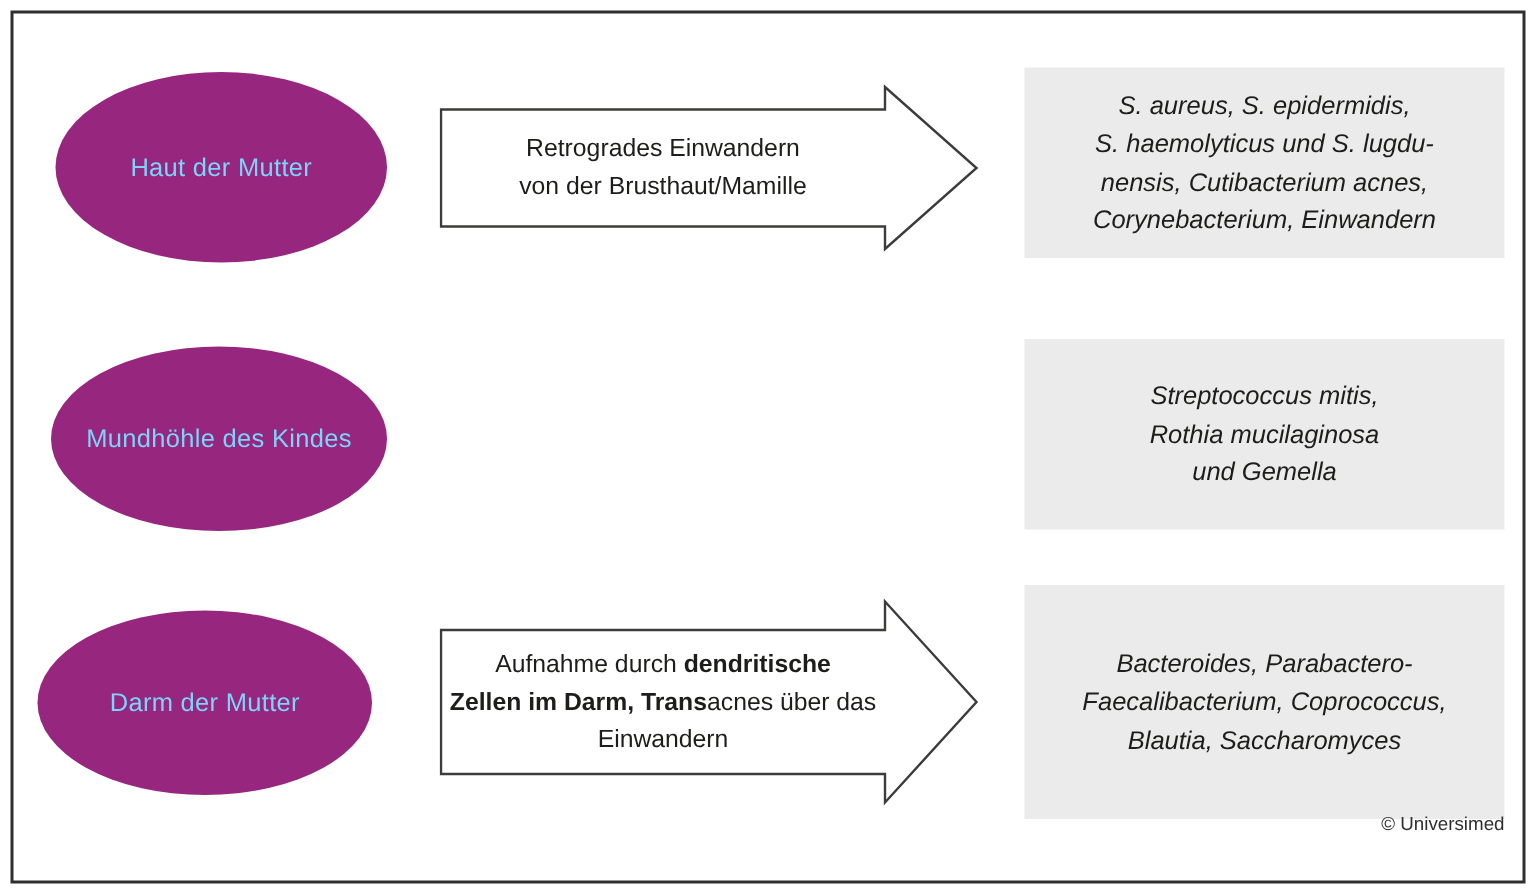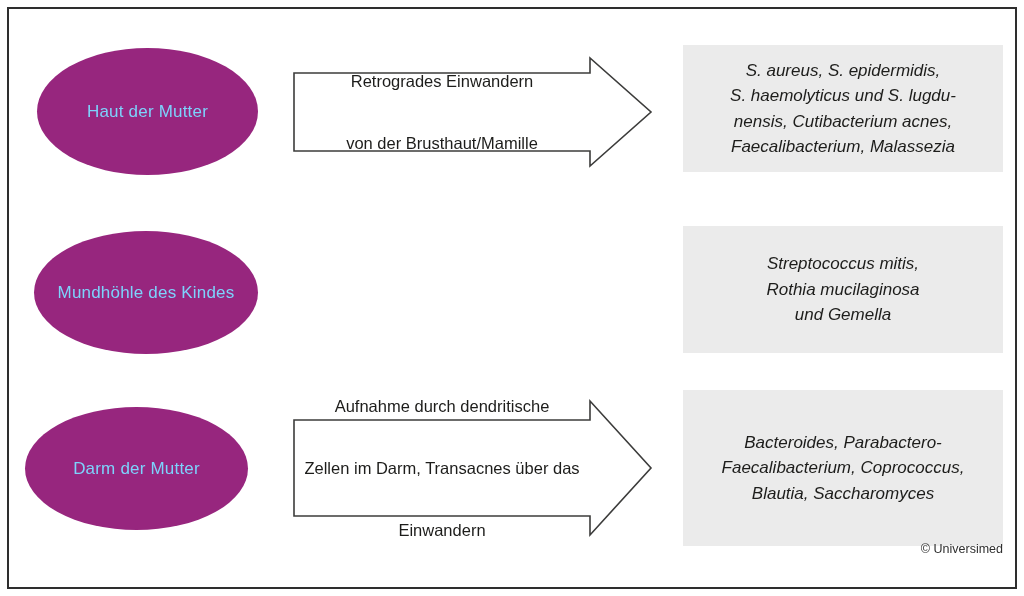--- a/index.html
+++ b/index.html
@@ -48,25 +48,24 @@
     left: 2px;
     width: 294px;
     display: flex;
     flex-direction: column;
     align-items: center;
     justify-content: center;
     text-align: center;
     font-size: 16.5px;
     line-height: 25px;
     color: #1d1d1b;
-    gap: 37px;
   }
   .arrow-1 .arrow-text, .arrow-2 .arrow-text { top: 17px; height: 78px; }
   .arrow-3 .arrow-text { top: 22px; height: 96px; }
-  .b { font-weight: 400; }
+  .b { font-weight: 700; }
 
   .graybox {
     position: absolute;
     left: 683px;
     width: 320px;
     background: #ebebeb;
     display: flex;
     flex-direction: column;
     align-items: center;
     justify-content: center;
@@ -103,21 +102,21 @@
     </svg>
     <div class="arrow-text">
       <div>Retrogrades Einwandern</div>
       <div>von der Brusthaut/Mamille</div>
     </div>
   </div>
   <div class="graybox graybox-1">
     <div>S. aureus, S. epidermidis,</div>
     <div>S. haemolyticus und S. lugdu-</div>
     <div>nensis, Cutibacterium acnes,</div>
-    <div>Faecalibacterium, Malassezia</div>
+    <div>Corynebacterium, Einwandern</div>
   </div>
 
   <div class="ellipse ellipse-2">
     <span>Mundhöhle des Kindes</span>
   </div>
   <div class="graybox graybox-2">
     <div>Streptococcus mitis,</div>
     <div>Rothia mucilaginosa</div>
     <div>und Gemella</div>
   </div>

